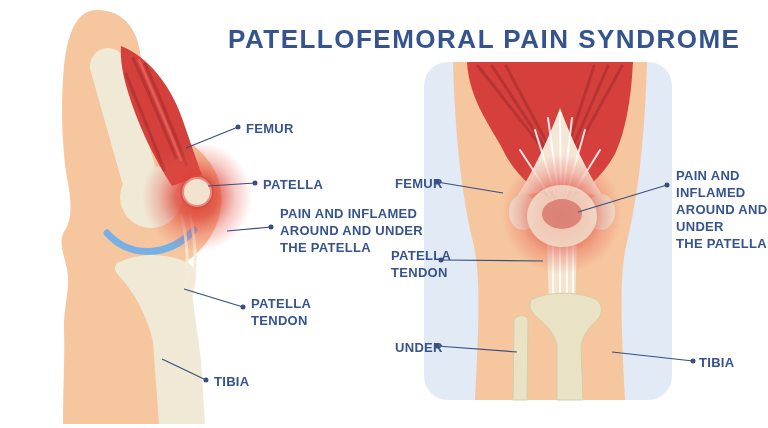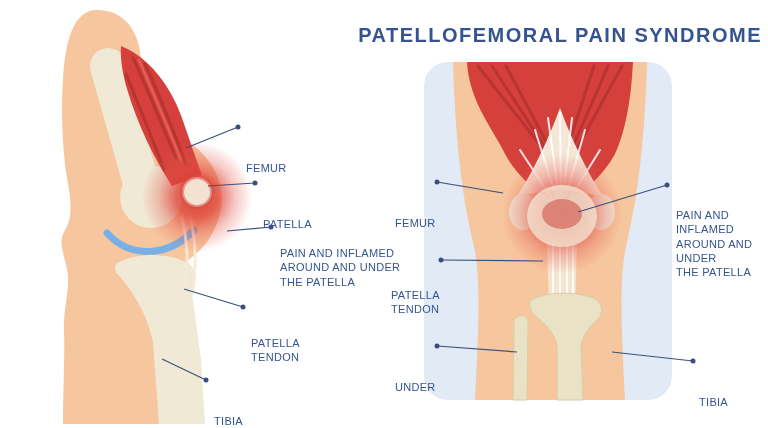--- a/index.html
+++ b/index.html
@@ -23,26 +23,26 @@
   .cartilage{stroke:var(--cartilage,#77b0e6);stroke-width:7;fill:none;stroke-linecap:round;}
   .panel{fill:var(--panel,#e1eaf5);}
   .patella{fill:#f2e2cf;}
   .tendon{stroke:#f6ead6;stroke-width:3;fill:none;opacity:.9;stroke-linecap:round;}
   .fanfill{fill:#f7f0df;opacity:.95;}
   .fanline{stroke:#ffffff;stroke-width:2;fill:none;opacity:.85;stroke-linecap:round;}
   .bandfill{fill:#f3e7d2;opacity:.92;}
   .leader{stroke:var(--leader,#3a4f7e);stroke-width:1.2;fill:none;}
   .dot{fill:var(--leader,#3a4f7e);}
   .page-title{
-    position:absolute;left:228px;top:24px;width:534px;text-align:right;
-    color:var(--navy,#35548f);font-size:20px;font-weight:700;letter-spacing:1.5px;
+    position:absolute;left:228px;top:24px;width:534px;text-align:left;
+    color:var(--navy,#35548f);font-size:26px;font-weight:700;letter-spacing:1.5px;
   }
   .label{
-    position:absolute;color:var(--navy,#35548f);font-size:11px;font-weight:400;
-    letter-spacing:.3px;line-height:1.3;white-space:pre-line;margin-top:40px;
+    position:absolute;color:var(--navy,#35548f);font-size:13px;font-weight:700;
+    letter-spacing:.3px;line-height:1.3;white-space:pre-line;
   }
 </style>
 </head>
 <body>
 
 <div id="stage">
 
   <svg id="scene" viewBox="0 0 768 428" width="768" height="428">
     <defs>
       <radialGradient id="glowL" cx="50%" cy="50%" r="50%">

